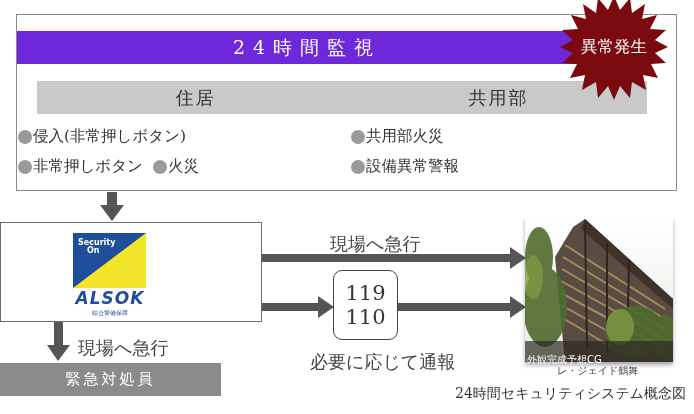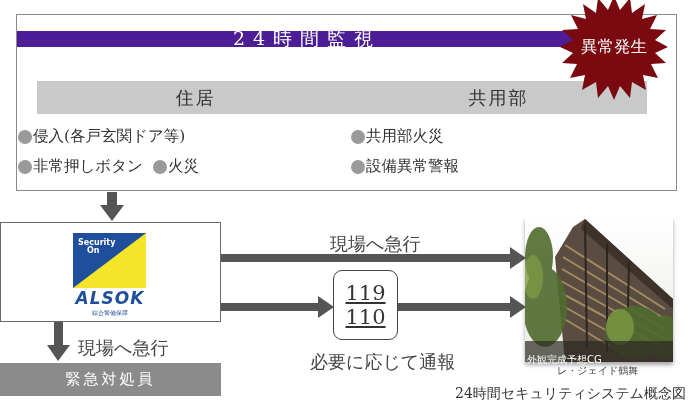--- a/index.html
+++ b/index.html
@@ -1,56 +1,56 @@
 <!DOCTYPE html>
 <html><head>
 <meta charset="utf-8">
 <style>
   html, body { margin:0; padding:0; background:#ffffff; }
   body { width:694px; height:414px; position:relative; overflow:hidden;
          font-family: "DejaVu Serif", "Liberation Serif", serif; color:#333; }
   .abs { position:absolute; }
   .frame { left:16px; top:14px; width:661px; height:177px; border:1px solid #8a8a8a; box-sizing:border-box; background:#fff; }
-  .bar-dark { left:17px; top:31px; width:600px; height:16px; background:#4c1d95; color:#fff;
+  .bar-dark { left:17px; top:31px; width:600px; height:33px; background:#6d28d9; color:#fff;
               font-size:19px; letter-spacing:8px; display:flex; align-items:center; justify-content:center; padding-right:20px; box-sizing:border-box; }
   .bar-light { top:81px; height:33px; background:#c9c9c9; color:#333; font-size:18px; letter-spacing:2px;
                display:flex; align-items:center; justify-content:center; }
   .bullet-row { font-size:15.5px; color:#333; display:flex; align-items:center; white-space:nowrap; }
   .dot { display:inline-block; width:14px; height:14px; border-radius:50%; background:#9a9a9a; margin-right:1px; }
   .item { display:inline-flex; align-items:center; margin-right:10px; }
   .starburst { left:560px; top:-6px; width:108px; height:106px; }
   .star-label { left:560px; top:-6px; width:108px; height:106px; color:#fff; font-size:16.5px;
                 display:flex; align-items:center; justify-content:center; letter-spacing:0px; }
-  .alsok-box { left:0px; top:222px; width:221px; height:100px; border:1px solid #6a6a6a; box-sizing:border-box; background:#fff; }
+  .alsok-box { left:0px; top:222px; width:262px; height:100px; border:1px solid #6a6a6a; box-sizing:border-box; background:#fff; }
   .emergency-bar { left:0px; top:363px; width:221px; height:33px; background:#8b8b8b; color:#fff; font-size:15px;
                    letter-spacing:3px; display:flex; align-items:center; justify-content:center; }
   .label { font-size:18px; color:#444; white-space:nowrap; }
   .num-box { left:333px; top:270px; width:65px; height:70px; border:1.5px solid #444; border-radius:9px; box-sizing:border-box;
-             background:#fff; display:flex; flex-direction:column; align-items:center; justify-content:center; font-size:21px; line-height:24px; color:#333;text-decoration:underline; }
+             background:#fff; display:flex; flex-direction:column; align-items:center; justify-content:center; font-size:21px; line-height:24px; color:#333; }
   .photo { left:525px; top:217px; width:148px; height:145px; overflow:hidden; box-shadow:0 3px 4px rgba(0,0,0,0.35); }
   .photo-caption { left:527px; top:345px; font-size:10px; color:#fff; font-family:"DejaVu Sans","Liberation Sans",sans-serif;margin-top:8px; }
   .name-caption { left:557px; top:364px; font-size:10px; color:#444; }
   .title-caption { left:455px; top:385px; font-size:14px; color:#333; }
 </style>
 </head>
 <body>
 
 <div class="abs frame"></div>
 
 <div class="abs bar-dark">
   <span>24時間監視</span>
 </div>
 
 <div class="abs bar-light" style="left:17px; width:317px;margin-left:20px;">
   <span>住居</span>
 </div>
 <div class="abs bullet-row" style="left:18px; top:126px;">
   <span class="item">
     <span class="dot"></span>
-    <span>侵入(各戸玄関ドア等)</span>
+    <span>侵入(非常押しボタン)</span>
   </span>
 </div>
 <div class="abs bullet-row" style="left:18px; top:156px;">
   <span class="item">
     <span class="dot"></span>
     <span>非常押しボタン</span>
   </span>
   <span class="item">
     <span class="dot"></span>
     <span>火災</span>

